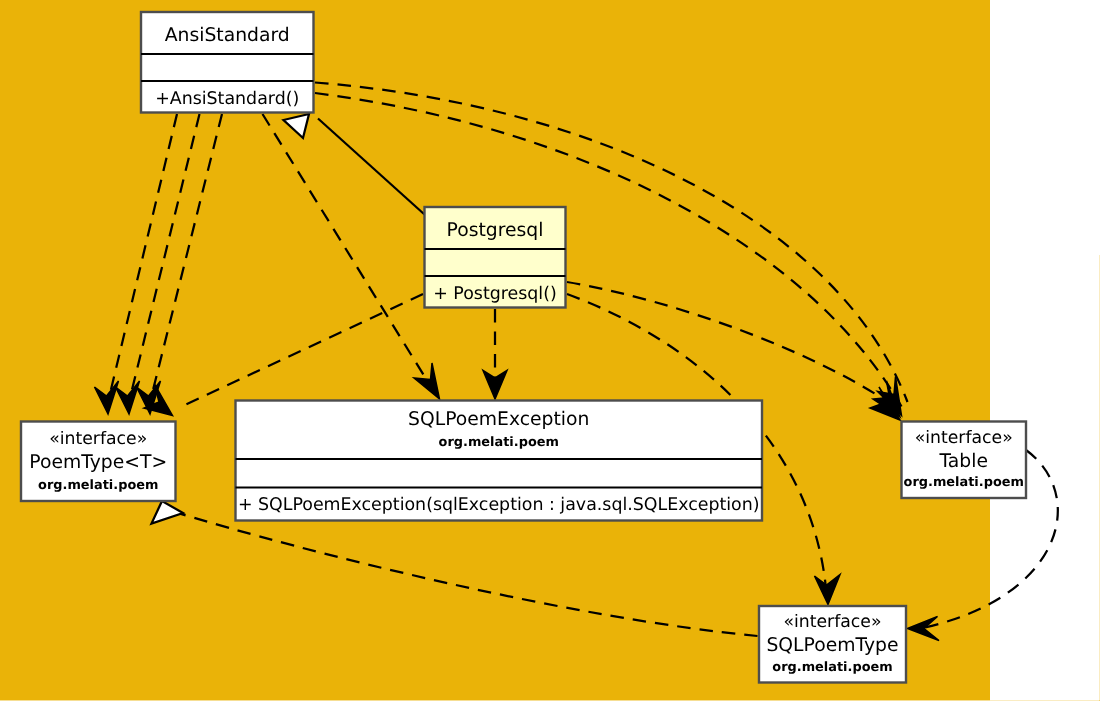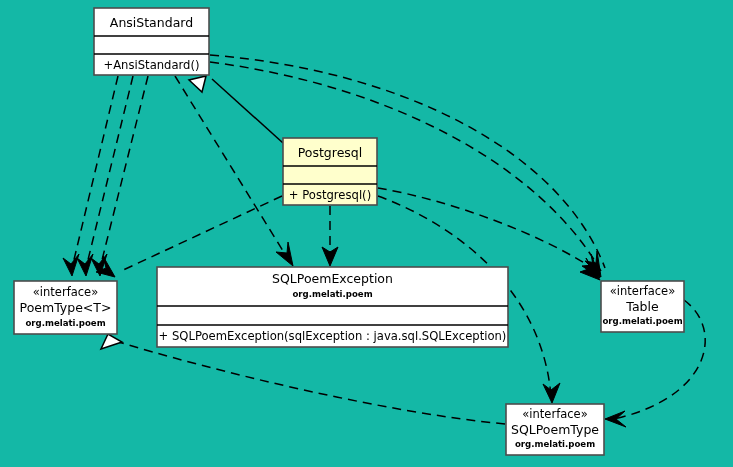--- a/index.html
+++ b/index.html
@@ -8,23 +8,23 @@
     background: #ffffff;
   }
   body {
     width: 733px;
     height: 467px;
     font-family: "DejaVu Sans", sans-serif;
     overflow: hidden;
   }
   #diagram-root {
     position: relative;
-    width: 733px;
+    width: 660px;
     height: 467px;
-    background: #14b8a6;
+    background: #eab308;
   }
   svg#uml-canvas {
     display: block;
     width: 733px;
     height: 467px;
   }
   .cls-box-rect {
     stroke: #4d4d4d;
     stroke-width: 1.6;
   }

